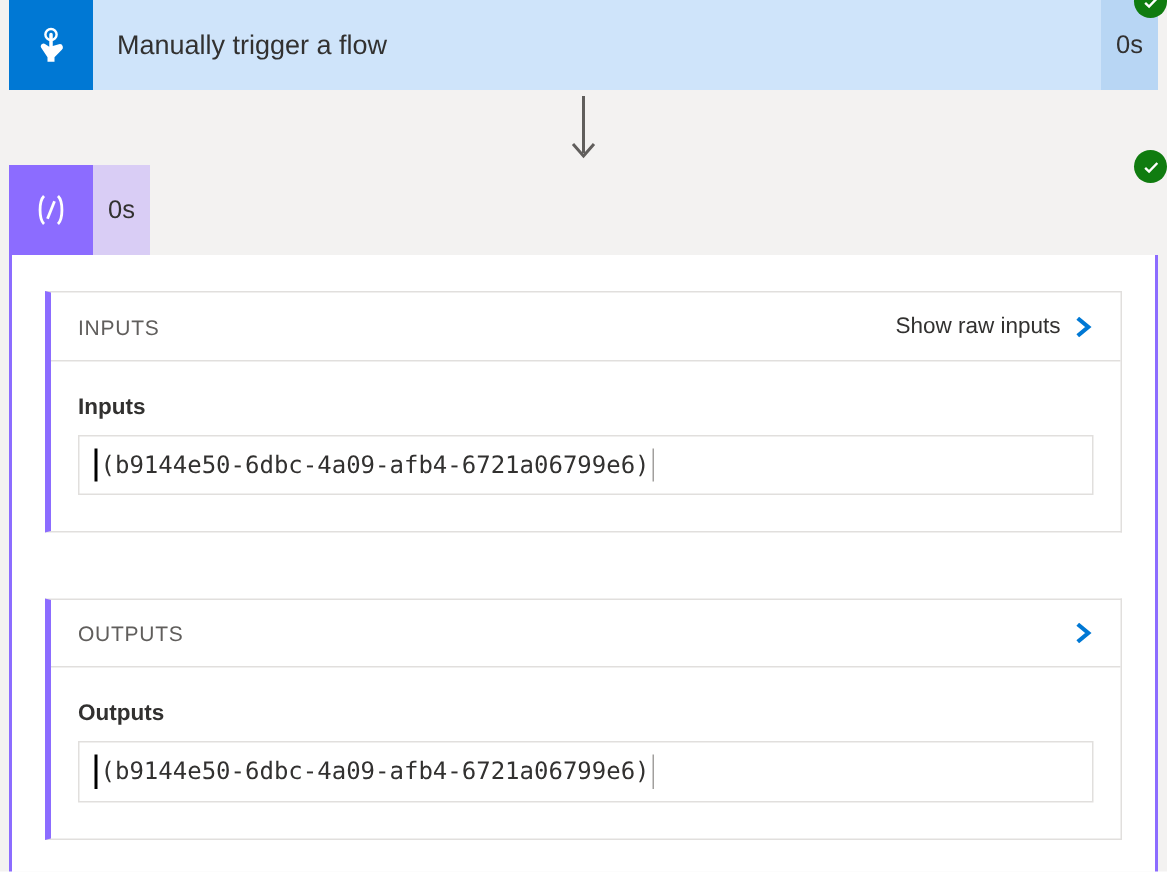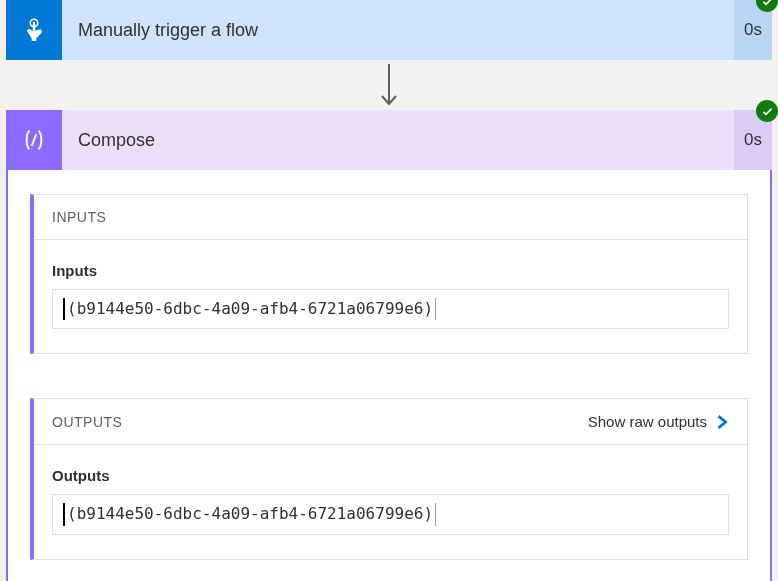--- a/index.html
+++ b/index.html
@@ -166,43 +166,47 @@
     </svg>
   </div>
   <div class="card-header">
     <div class="card-icon">
       <svg width="28" height="28" viewBox="0 0 24 24">
         <path fill="none" stroke="#fff" stroke-width="1.6" d="M8 4 C5 7 5 17 8 20 M16 4 C19 7 19 17 16 20"></path>
         <path fill="none" stroke="#fff" stroke-width="1.6" d="M9 9 L15 15 M15 9 L9 15" opacity="0"></path>
         <path fill="none" stroke="#fff" stroke-width="1.6" d="M14 7 L10 17"></path>
       </svg>
     </div>
-    <div class="card-title">Compose</div>
     <div class="card-duration">0s</div>
   </div>
 
   <div class="compose-body">
 
     <div class="section">
       <div class="section-header">
         <div class="section-header-title">INPUTS</div>
+        <div class="show-raw">
+          <span>Show raw inputs</span>
+          <svg viewBox="0 0 12 12">
+            <path d="M3 1 L9 6 L3 11" fill="none" stroke="currentColor" stroke-width="2.4"></path>
+          </svg>
+        </div>
       </div>
       <div class="section-body">
         <div class="field-label">Inputs</div>
         <div class="field-value">
           <span class="field-value-text">(b9144e50-6dbc-4a09-afb4-6721a06799e6)</span>
         </div>
       </div>
     </div>
 
     <div class="section">
       <div class="section-header">
         <div class="section-header-title">OUTPUTS</div>
         <div class="show-raw">
-          <span>Show raw outputs</span>
           <svg viewBox="0 0 12 12">
             <path d="M3 1 L9 6 L3 11" fill="none" stroke="currentColor" stroke-width="2.4"></path>
           </svg>
         </div>
       </div>
       <div class="section-body">
         <div class="field-label">Outputs</div>
         <div class="field-value">
           <span class="field-value-text">(b9144e50-6dbc-4a09-afb4-6721a06799e6)</span>
         </div>

